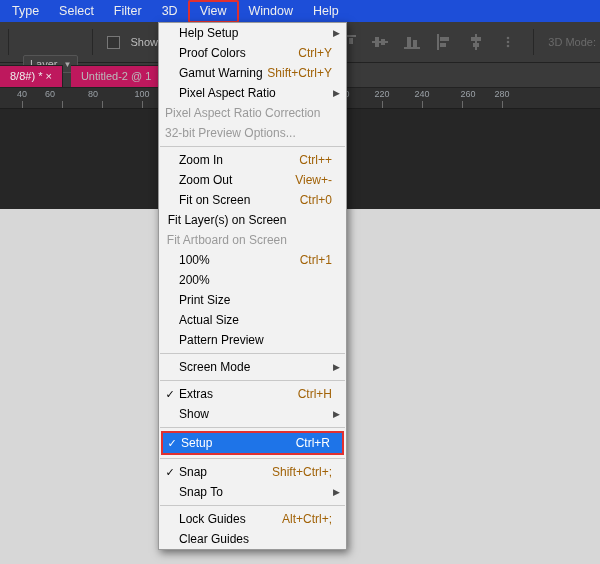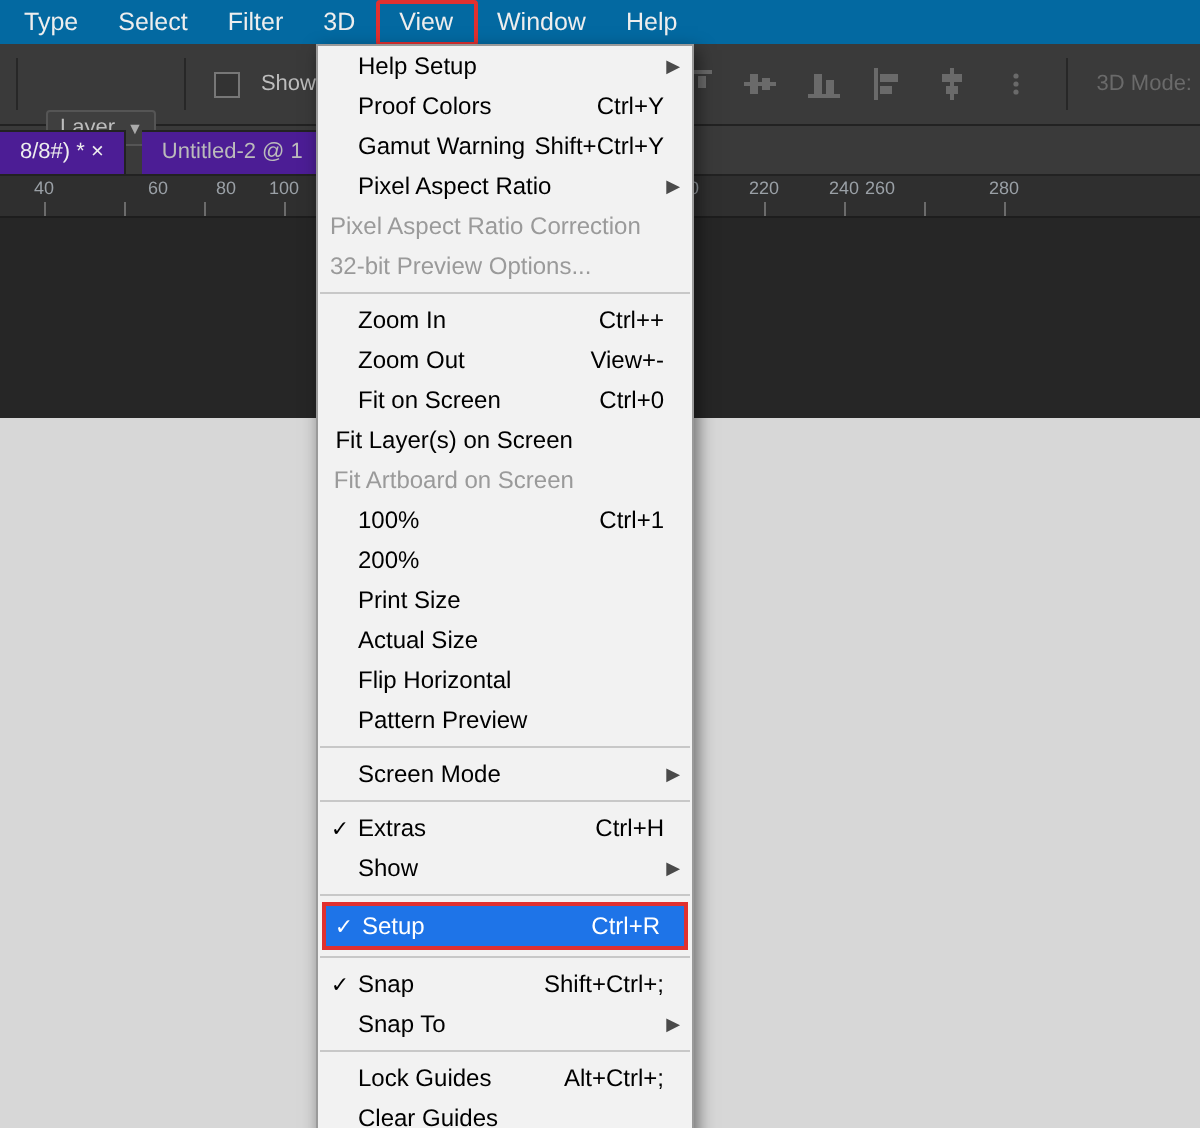--- a/index.html
+++ b/index.html
@@ -12,21 +12,21 @@
     font-family: "Segoe UI", Tahoma, sans-serif;
     font-size: 12px;
     color: #ddd;
   }
 
   .menubar {
     display: flex;
     align-items: center;
     height: 22px;
     padding: 0 2px;
-    background: #0369a1;
+    background: #1d4ed8;
     font-size: 12.5px;
     color: #eee;
   }
   .menubar .mitem {
     padding: 2px 10px 3px 10px;
     cursor: default;
   }
   .mbox {
     border: 2px solid #e03030;
     padding: 0px 8px 1px 8px;
@@ -67,21 +67,21 @@
 
   .tabbar {
     display: flex; align-items: flex-end;
     height: 24px; background: #3a3a3a;
     font-size: 11px; color: #bdbdbd;
     gap: 8px; padding-left: 0;
     border-bottom: 1px solid #222;
   }
   .tab {
     padding: 4px 10px 5px 10px;
-    background: #4c1d95;
+    background: #be185d;
     color: #bbb;
     border-top: 1px solid #222;
     border-right: 1px solid #222;
   }
   .tab.active { color: #eee; }
 
   .rulerbar {
     position: relative;
     height: 20px;
     background: #2f2f2f;
@@ -132,21 +132,21 @@
     display: flex;
     align-items: center;
     height: 20px;
     padding: 0 6px 0 4px;
   }
   .row.gray { color: #9a9a9a; }
   .row .chk {
     width: 14px; text-align: center; font-size: 11px;
   }
   .row .lab { flex: 1; padding-left: 2px; white-space: nowrap; }
-  .row .sc  { text-align: right; min-width: 52px; color: #000000; }
+  .row .sc  { text-align: right; min-width: 52px; color: #a16207; }
   .row.gray .sc { color: #9a9a9a; }
   .row .sub { width: 8px; text-align: right; font-size: 9px; color: #4a4a4a; }
   .row.gray .sub { color: #b5b5b5; }
 
   .row.hl {
     background: #1e74e8;
     color: #fff;
     border: 2px solid #e03030;
     height: 20px;
     margin: 2px;
@@ -255,41 +255,41 @@
 
 <div class="tabbar">
   <div class="tab active">8/8#) * ×</div>
   <div class="tab">Untitled-2 @ 1</div>
 </div>
 
 <div class="rulerbar" id="ruler">
     <div class="tick" style="left: 22px;"></div>
     <div class="lbl" style="left: 22px;">40</div>
     <div class="tick" style="left: 62px;"></div>
-    <div class="lbl" style="left: 79px;">60</div>
+    <div class="lbl" style="left: 50px;">60</div>
     <div class="tick" style="left: 102px;"></div>
-    <div class="lbl" style="left: 113px;">80</div>
+    <div class="lbl" style="left: 93px;">80</div>
     <div class="tick" style="left: 142px;"></div>
     <div class="lbl" style="left: 142px;">100</div>
     <div class="tick" style="left: 182px;"></div>
     <div class="lbl" style="left: 182px;">120</div>
     <div class="tick" style="left: 222px;"></div>
     <div class="lbl" style="left: 222px;">140</div>
     <div class="tick" style="left: 262px;"></div>
     <div class="lbl" style="left: 262px;">160</div>
     <div class="tick" style="left: 302px;"></div>
     <div class="lbl" style="left: 302px;">180</div>
     <div class="tick" style="left: 342px;"></div>
     <div class="lbl" style="left: 342px;">200</div>
     <div class="tick" style="left: 382px;"></div>
     <div class="lbl" style="left: 382px;">220</div>
     <div class="tick" style="left: 422px;"></div>
     <div class="lbl" style="left: 422px;">240</div>
     <div class="tick" style="left: 462px;"></div>
-    <div class="lbl" style="left: 440px;">260</div>
+    <div class="lbl" style="left: 468px;">260</div>
     <div class="tick" style="left: 502px;"></div>
     <div class="lbl" style="left: 502px;">280</div>
   </div>
 
 <div class="stage" style="height:458px">
   <div class="canvas"></div>
 </div>
 
 <div class="arrow"></div>
 
@@ -375,26 +375,20 @@
     </div>
     <div class="row">
       <span class="chk"></span>
       <span class="lab">Print Size</span>
       <span class="sc"></span>
       <span class="sub"></span>
     </div>
     <div class="row">
       <span class="chk"></span>
       <span class="lab">Actual Size</span>
-      <span class="sc"></span>
-      <span class="sub"></span>
-    </div>
-    <div class="row">
-      <span class="chk"></span>
-      <span class="lab">Flip Horizontal</span>
       <span class="sc"></span>
       <span class="sub"></span>
     </div>
     <div class="row">
       <span class="chk"></span>
       <span class="lab">Pattern Preview</span>
       <span class="sc"></span>
       <span class="sub"></span>
     </div>
     <hr>

